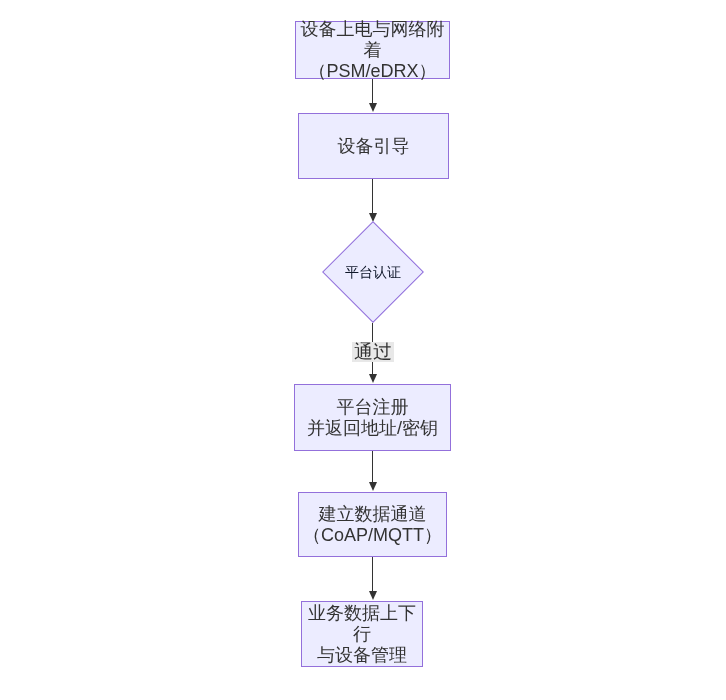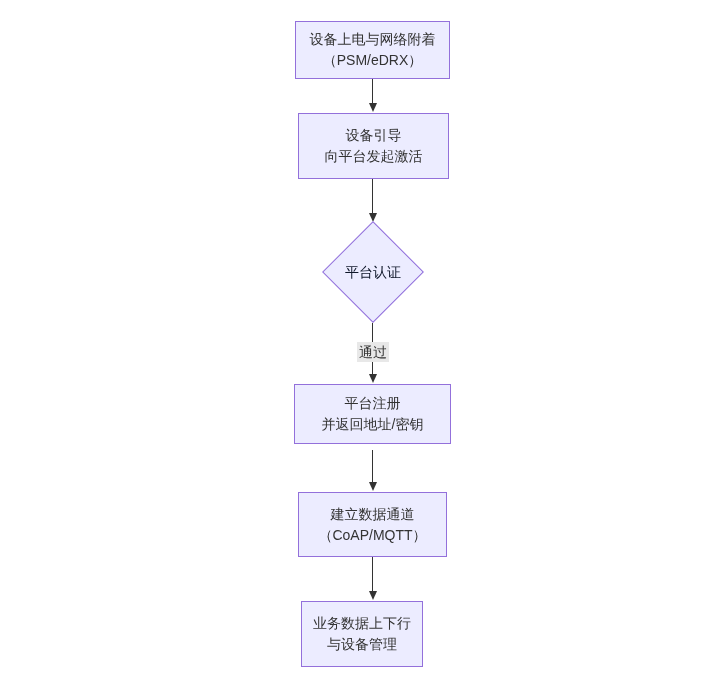--- a/index.html
+++ b/index.html
@@ -19,21 +19,21 @@
   .node {
     position: absolute;
     box-sizing: border-box;
     background: #ECECFF;
     border: 1px solid #9370DB;
     display: flex;
     flex-direction: column;
     align-items: center;
     justify-content: center;
     text-align: center;
-    font-size: 14px;
+    font-size: 18px;
     line-height: 21px;
     color: #333333;
     z-index: 2;
   }
   .vline {
     position: absolute;
     width: 1px;
     background: #333333;
     z-index: 1;
   }
@@ -69,30 +69,30 @@
     color: #0f172a;
     z-index: 3;
   }
   .edge-label {
     position: absolute;
     left: 373px;
     top: 342px;
     transform: translateX(-50%);
     background: #e8e8e8;
     color: #333333;
-    font-size: 14px;
+    font-size: 19px;
     line-height: 20px;
     padding: 0 2px;
     white-space: nowrap;
     z-index: 3;
   }
   
   .n-power    { left: 295px; top: 21px;  width: 155px; height: 58px; }
   .n-boot     { left: 298px; top: 113px; width: 151px; height: 66px; }
-  .n-register { left: 294px; top: 384px; width: 157px; height: 60px; align-items: center; }
+  .n-register { left: 294px; top: 384px; width: 157px; height: 67px; align-items: center; }
   .n-channel  { left: 298px; top: 492px; width: 149px; height: 65px; }
   .n-business { left: 301px; top: 601px; width: 122px; height: 66px; }
   
   .e1 { left: 372px; top: 79px;  height: 24px; }
   .e2 { left: 372px; top: 179px; height: 34px; }
   .e3 { left: 372px; top: 323px; height: 51px; }
   .e4 { left: 372px; top: 450px; height: 32px; }
   .e5 { left: 372px; top: 557px; height: 34px; }
   .a1 { left: 369px; top: 103px; }
   .a2 { left: 369px; top: 213px; }
@@ -108,21 +108,20 @@
   <div class="node n-power">
     <span>设备上电与网络附着</span>
     <span>（PSM/eDRX）</span>
   </div>
 
   <div class="vline e1"></div>
   <div class="arrowhead a1"></div>
 
   <div class="node n-boot">
     <span>设备引导</span>
-    <span>向平台发起激活</span>
   </div>
 
   <div class="vline e2"></div>
   <div class="arrowhead a2"></div>
 
   <div class="diamond-shape"></div>
   <div class="diamond-label">平台认证</div>
 
   <div class="vline e3"></div>
   <div class="edge-label">通过</div>

